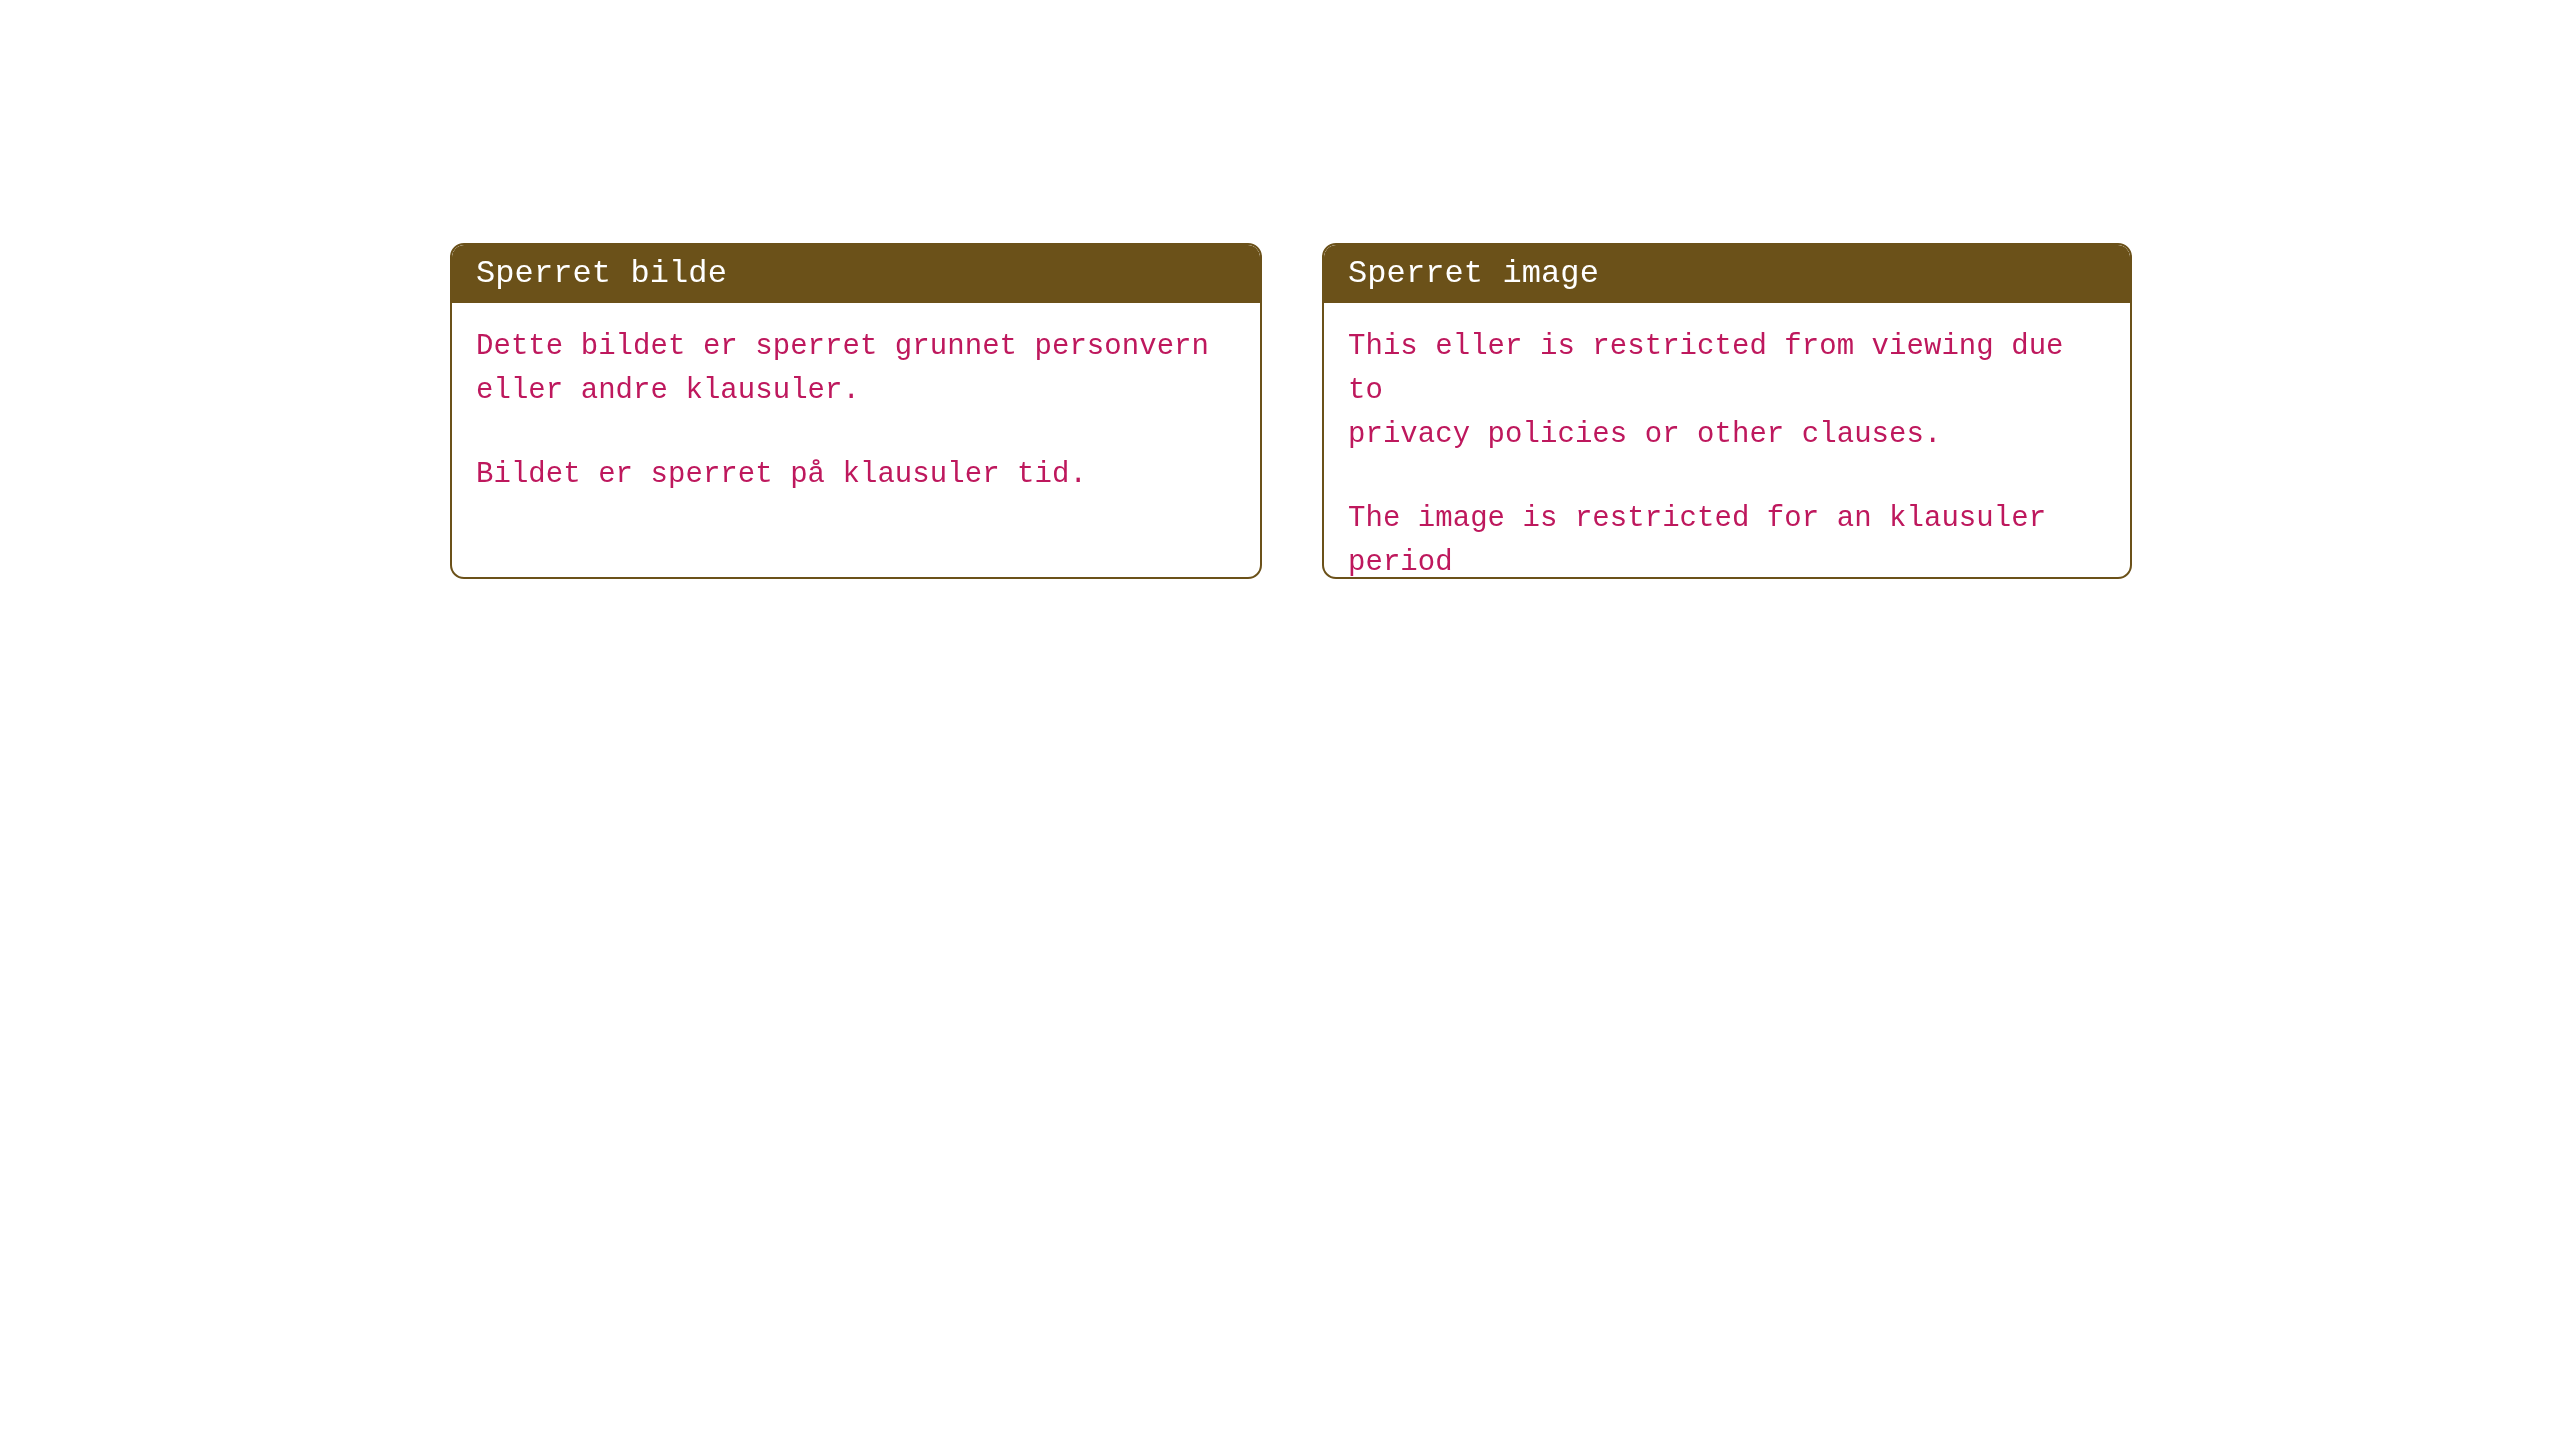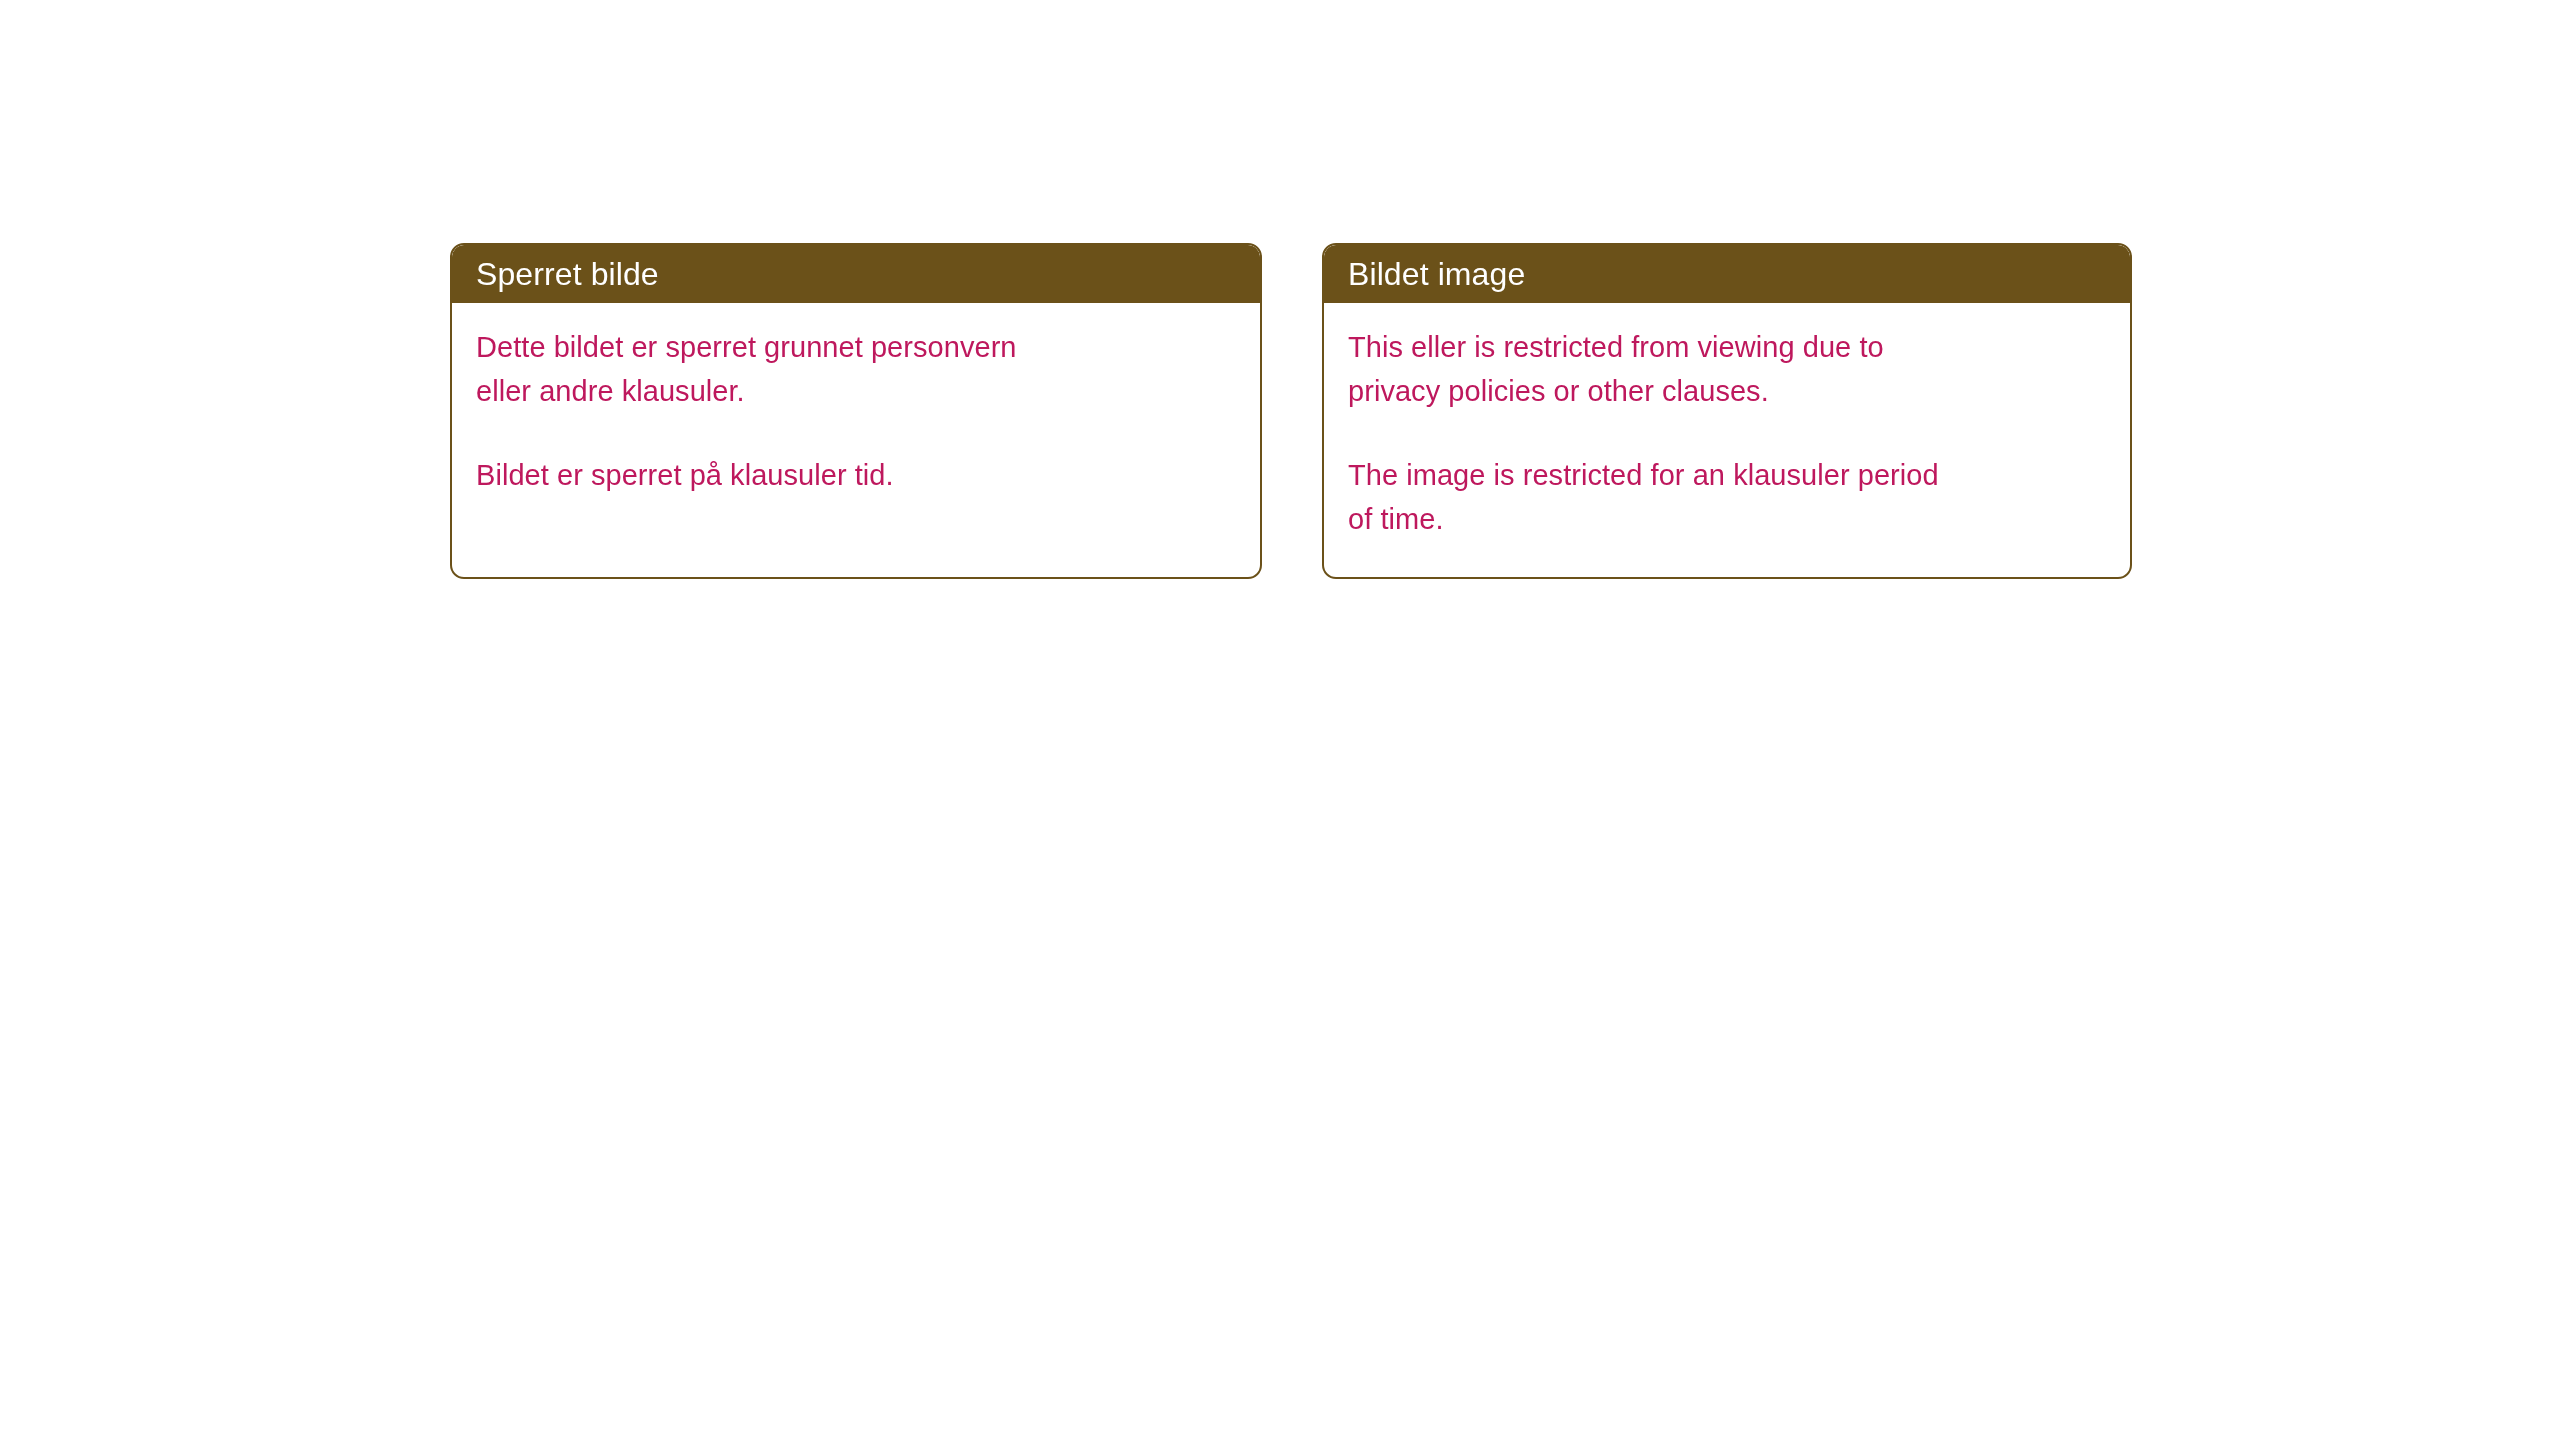--- a/index.html
+++ b/index.html
@@ -16,20 +16,21 @@
     -webkit-font-smoothing: antialiased;
   }
 
   .canvas {
     position: absolute;
     left: 0;
     top: 0;
     width: 2560px;
     height: 1440px;
     background: #ffffff;
+    font-family: Liberation Mono, monospace;
   }
 
   .card {
     position: absolute;
     top: 243px;
     height: 336px;
     box-sizing: border-box;
     background: #ffffff;
     border: 2px solid #6b5119;
     border-radius: 14px;
@@ -97,21 +98,21 @@
     <div class="card-body">
       <p class="card-paragraph">Dette bildet er sperret grunnet personvern
 eller andre klausuler.</p>
       <div class="paragraph-gap"></div>
       <p class="card-paragraph">Bildet er sperret på klausuler tid.</p>
     </div>
   </div>
 
   <div class="card" id="card-en">
     <div class="card-header">
-      <span class="card-title">Bildet image</span>
+      <span class="card-title">Sperret image</span>
     </div>
     <div class="card-body">
       <p class="card-paragraph">This eller is restricted from viewing due to
 privacy policies or other clauses.</p>
       <div class="paragraph-gap"></div>
       <p class="card-paragraph">The image is restricted for an klausuler period
 of time.</p>
     </div>
   </div>
 

